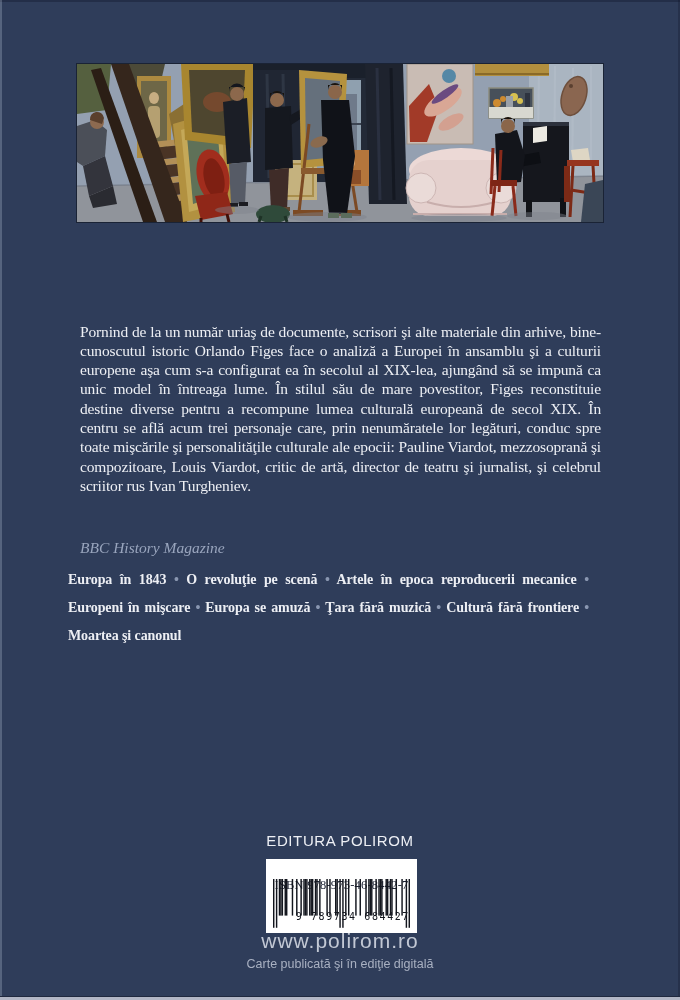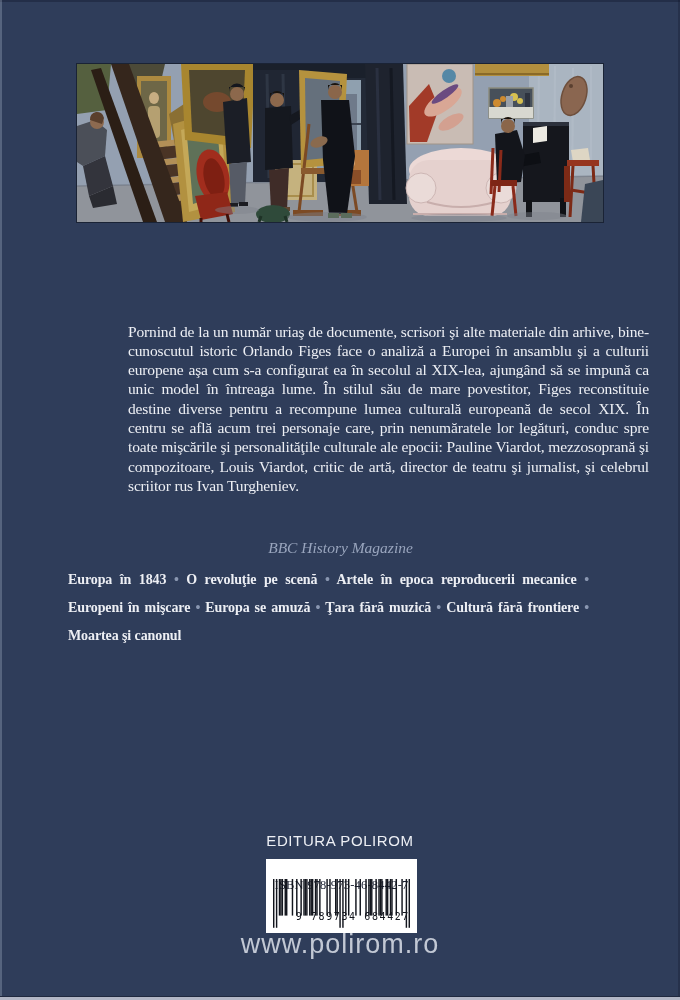--- a/index.html
+++ b/index.html
@@ -21,30 +21,30 @@
   .painting{
     position:absolute;left:77px;top:64px;width:526px;height:158px;
     box-shadow:0 0 0 1px rgba(10,14,24,.55);
     background:#94a0b1;
   }
   .painting svg{display:block;width:100%;height:100%;}
 
   .blurb{
     position:absolute;left:80px;top:306px;width:521px;
     font-size:15.5px;line-height:19.3px;letter-spacing:-0.15px;
-    color:var(--text);text-align:justify;margin-left:48px;
+    color:var(--text);text-align:justify;
   }
   .quote{
     position:absolute;left:80px;top:487px;width:521px;
     font-size:15.3px;line-height:19.3px;letter-spacing:-0.15px;
     color:var(--text);text-align:justify;
   }
   .quote-source{
     position:absolute;left:80px;top:523px;width:521px;
-    font-size:15.5px;font-style:italic;color:var(--muted);text-align:center;
+    font-size:15.5px;font-style:italic;color:var(--muted);text-align:left;
   }
   .chapters{
     position:absolute;left:68px;top:552px;width:521px;
     font-size:14px;line-height:28px;letter-spacing:-0.1px;
     font-weight:bold;color:var(--text);text-align:justify;
   }
   .chapters .bullet{font-weight:bold;color:var(--bullet);}
 
   .publisher-name{
     position:absolute;left:0;top:832px;width:680px;text-align:center;
@@ -62,21 +62,21 @@
   }
   .barcode-wrap{position:absolute;left:7px;right:7px;top:20px;bottom:3px;}
   .barcode-wrap svg{position:absolute;left:0;top:0;width:100%;height:100%;}
   .barcode-digits{
     position:absolute;left:0;right:0;top:32px;text-align:right;
     font-family:"DejaVu Sans Mono", monospace;font-size:10px;letter-spacing:1.6px;
     color:var(--barcode_ink);white-space:nowrap;
   }
   .website{
     position:absolute;left:0;top:929px;width:680px;text-align:center;
-    font-family:"Liberation Sans", sans-serif;font-size:27px;letter-spacing:1px;
+    font-family:"Liberation Sans", sans-serif;font-size:21px;letter-spacing:1px;
     color:#c2c8d4;
   }
   .digital-note{
     position:absolute;left:0;top:957px;width:680px;text-align:center;
     font-family:"Liberation Sans", sans-serif;font-size:12.5px;
     color:#a9b1c2;
   }
 </style>
 </head>
 <body>
@@ -363,15 +363,16 @@
           <rect x="85" y="0" width="1" height="33" fill="var(--barcode_ink)"></rect>
           <rect x="89" y="0" width="1" height="33" fill="var(--barcode_ink)"></rect>
           <rect x="92" y="0" width="1" height="44" fill="var(--barcode_ink)"></rect>
           <rect x="94" y="0" width="1" height="44" fill="var(--barcode_ink)"></rect>
         </svg>
       <div class="barcode-digits">9 789734 684427</div>
     </div>
   </div>
 
   <div class="website">www.polirom.ro</div>
+  <div class="digital-note">Carte publicată şi în ediţie digitală</div>
 
   <div class="edge-bottom"></div>
 </div>
 
 </body></html>

